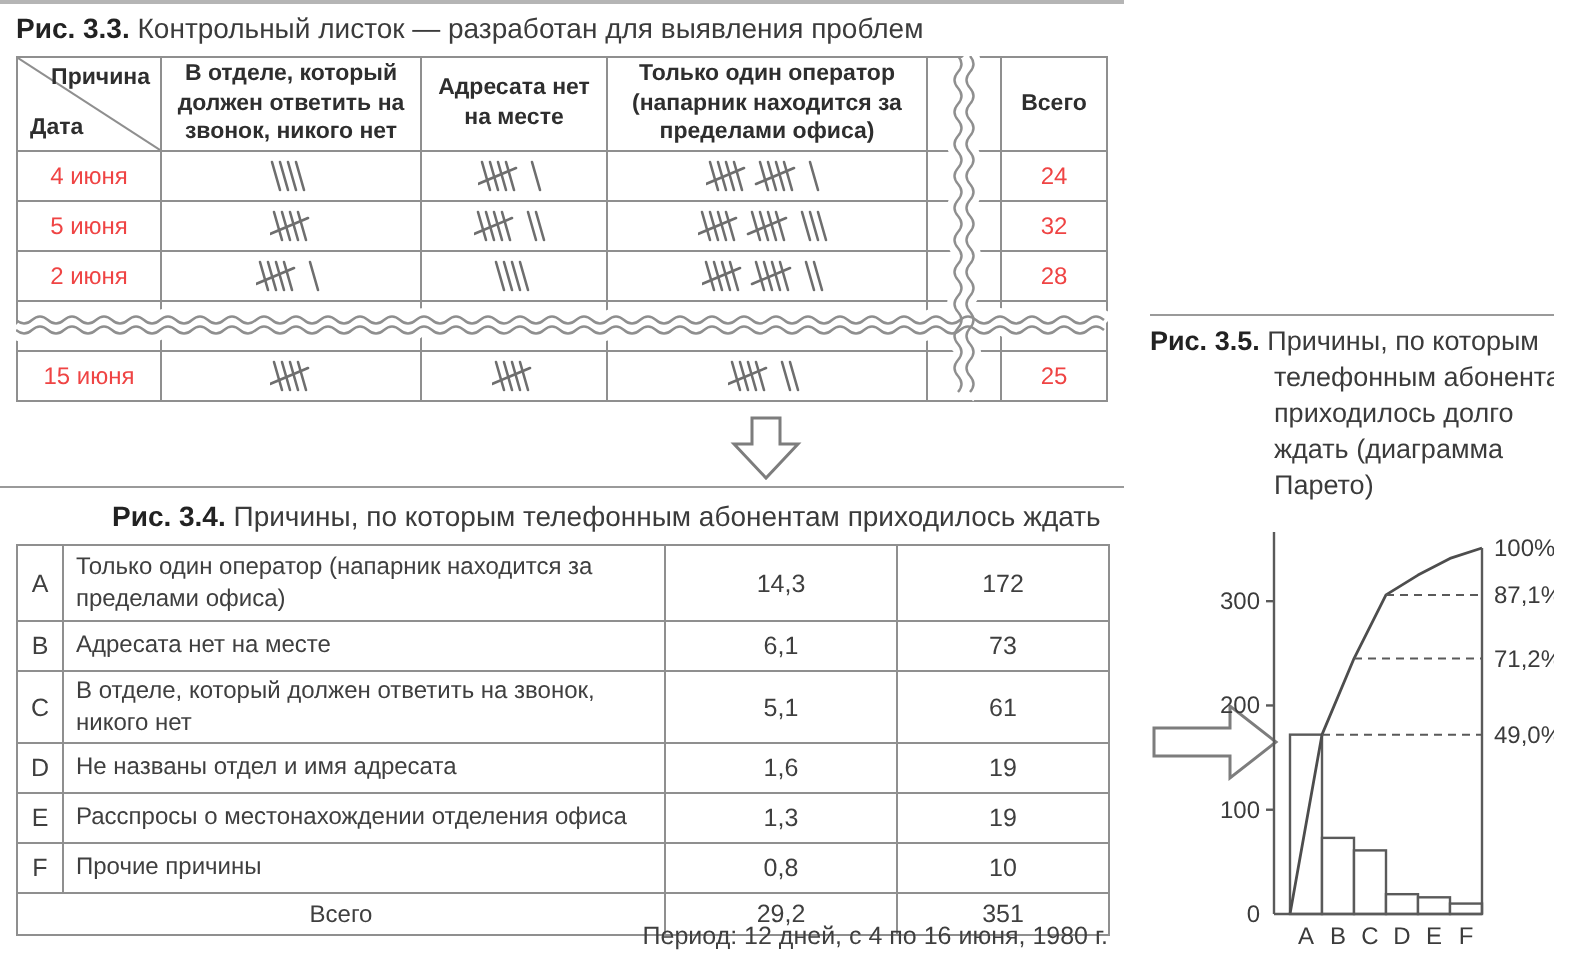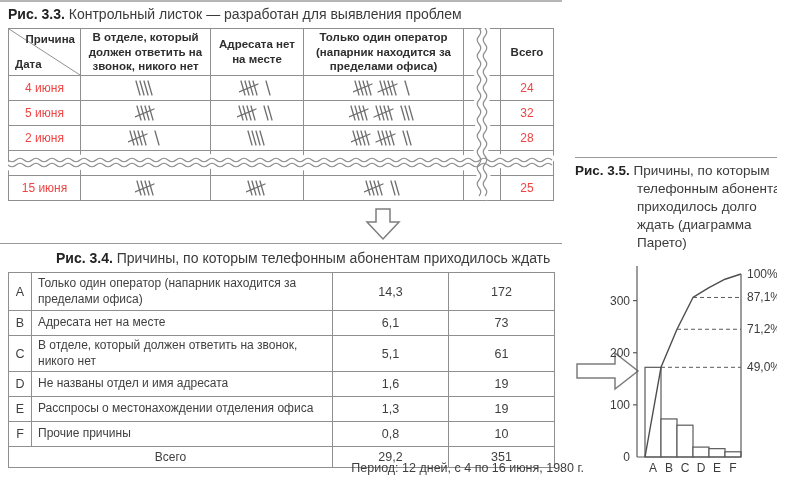--- a/index.html
+++ b/index.html
@@ -25,21 +25,21 @@
   .overlay{position:absolute;left:8px;top:28px;width:546px;height:174px;pointer-events:none;}
   .eraser{stroke:#fff;stroke-width:13;fill:none;}
   .wavy{stroke:#8f8f8f;stroke-width:1.2;fill:none;}
   .t34{position:absolute;left:8px;top:272px;width:546px;}
   .t34 th{font-weight:bold;font-size:12.5px;text-align:center;vertical-align:middle;color:#2e2e2e;height:25px;}
   .t34 td{font-size:12px;vertical-align:middle;height:20px;color:#3f3f3f;}
   .t34 td.letter,.t34 td.num{text-align:center;font-size:12.5px;}
   .t34 td.reason{text-align:left;padding:2px 6px;line-height:1.3;}
   .t34 tr.rowA td{height:33px;}
   .t34 td.sumlab{text-align:center;}
-  .footnote{position:absolute;left:8px;top:461px;width:546px;text-align:right;font-size:12.5px;color:#3f3f3f;margin-left:30px;}
+  .footnote{position:absolute;left:8px;top:461px;width:546px;text-align:right;font-size:12.5px;color:#3f3f3f;}
   
   .cap35{position:absolute;left:575px;top:162px;width:216px;font-size:13.5px;line-height:1.34;
          color:#3b3b3b;padding-left:62px;text-indent:-62px;box-sizing:border-box;}
   .cap35 b{color:#222;}
   .arrow{position:absolute;}
   .arrow polygon{fill:#fff;stroke:#7d7d7d;stroke-width:1.5;stroke-linejoin:miter;}
   .chartbox{position:absolute;left:598px;top:253px;width:192px;height:225px;}
   .bar{fill:#fff;stroke:#5a5a5a;stroke-width:1.2;}
   .cumline{fill:none;stroke:#4d4d4d;stroke-width:1.4;stroke-linejoin:round;}
   .dash{stroke:#5a5a5a;stroke-width:1;stroke-dasharray:4 3;}

